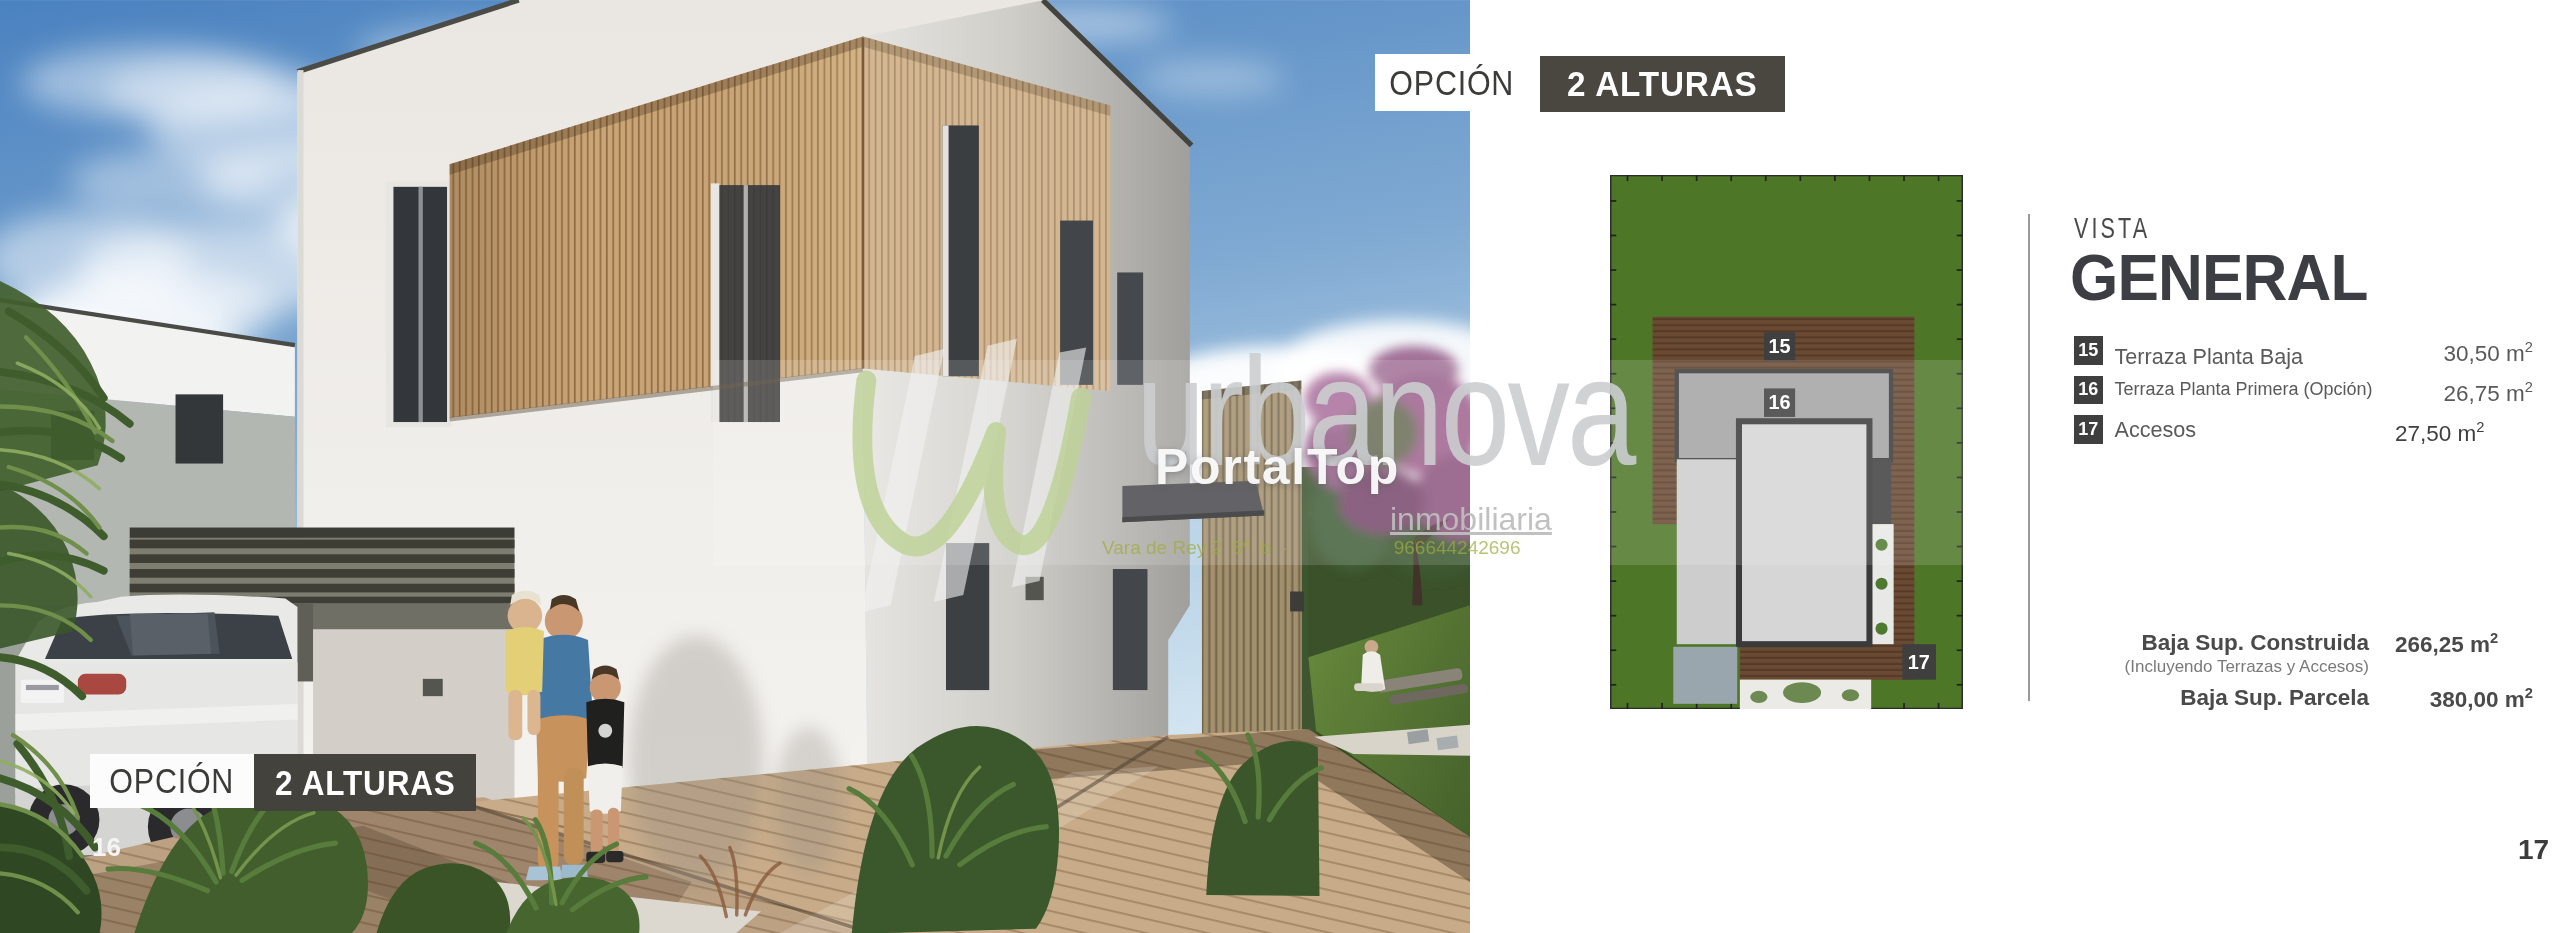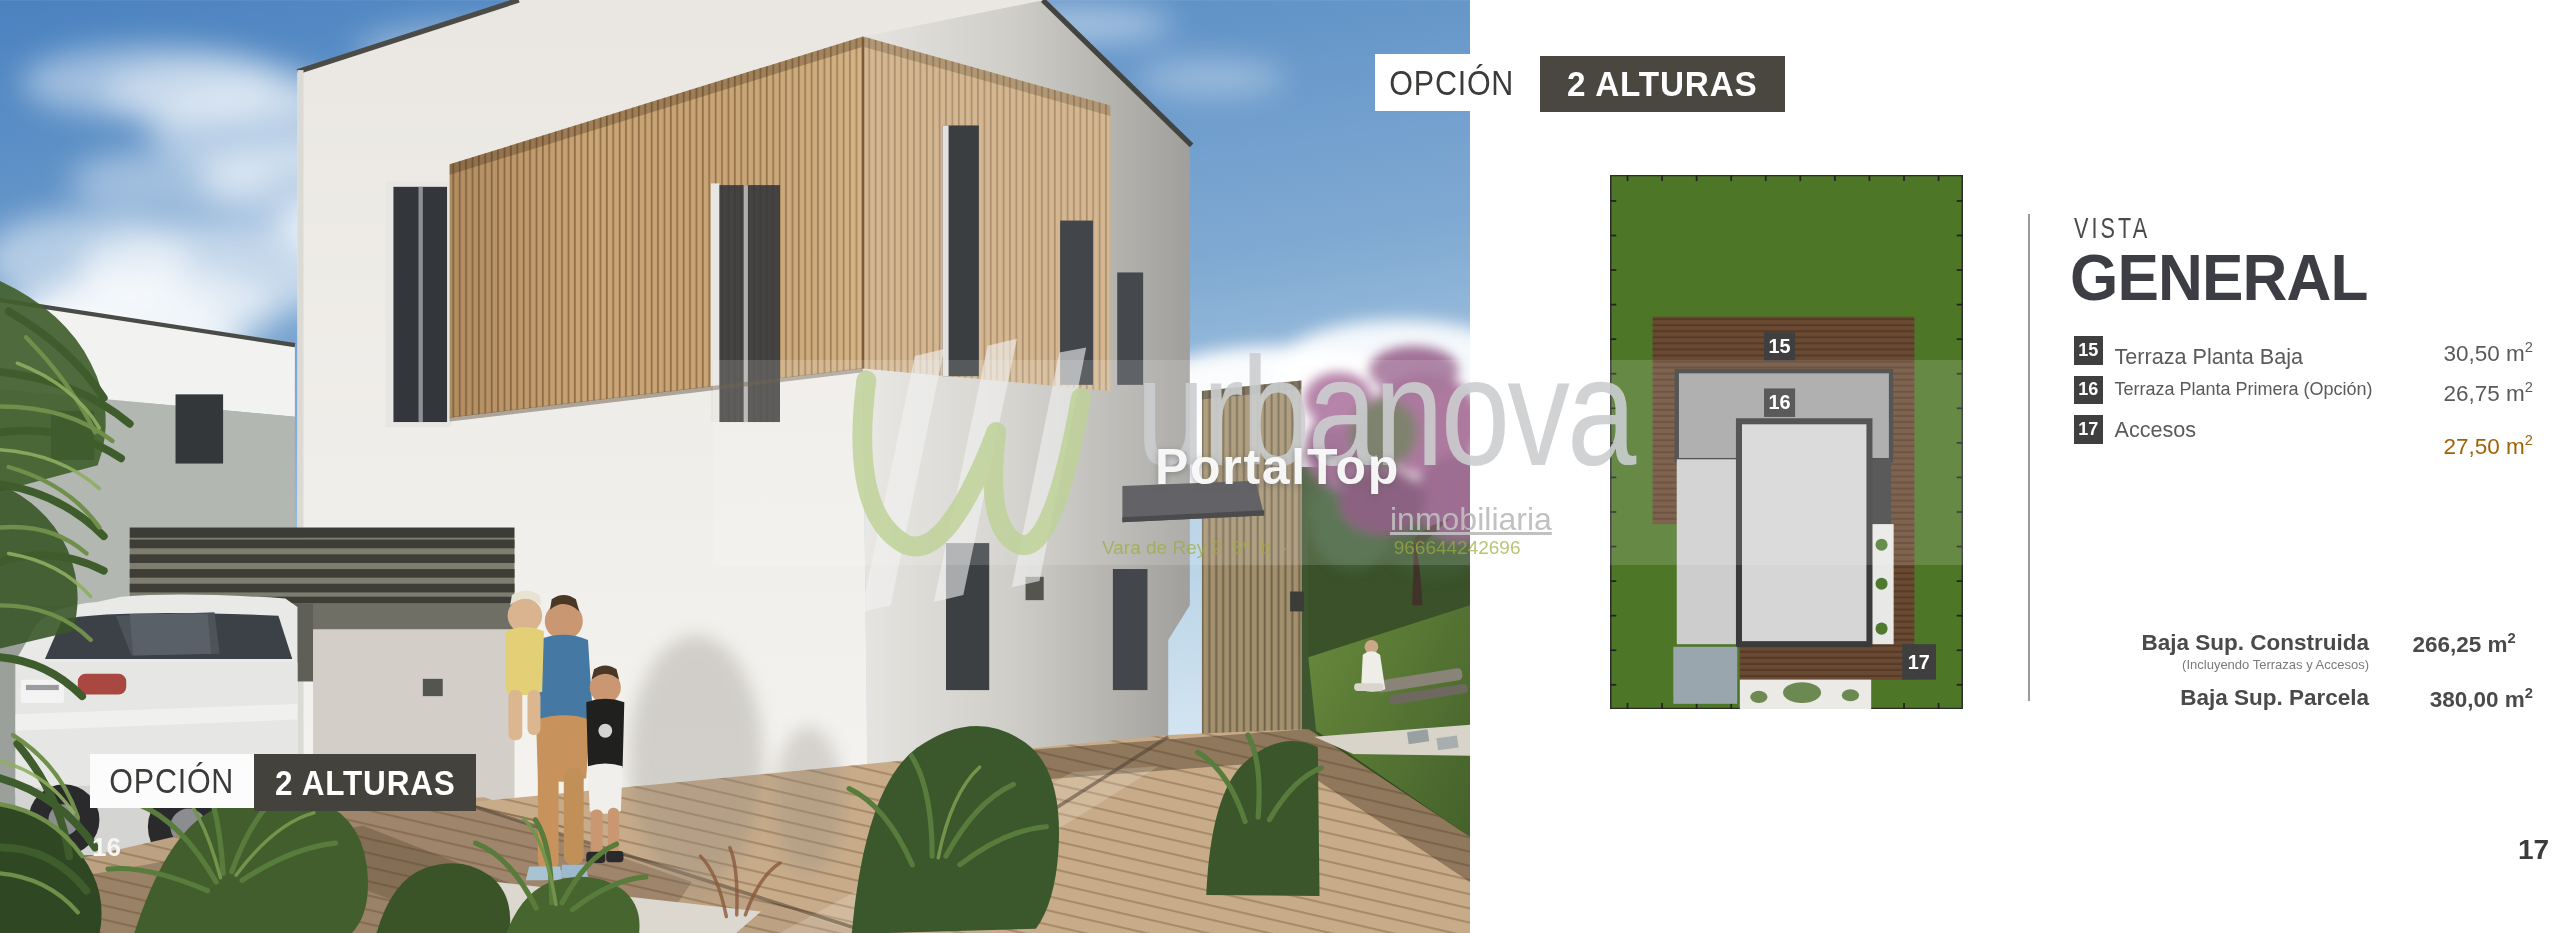--- a/index.html
+++ b/index.html
@@ -469,20 +469,20 @@
     <div style="width:28.5px;height:28.5px;background:#3f3f3f;color:#fff;font-weight:bold;font-size:18px;display:flex;align-items:center;justify-content:center;flex:0 0 28.5px;">16</div>
     <div style="font-size:18px;color:#5a5a5a;margin-left:12px;">Terraza Planta Primera (Opción)</div>
   </div>
   <div style="display:flex;align-items:center;height:28.5px;">
     <div style="width:28.5px;height:28.5px;background:#3f3f3f;color:#fff;font-weight:bold;font-size:18px;display:flex;align-items:center;justify-content:center;flex:0 0 28.5px;">17</div>
     <div style="font-size:21.6px;color:#5a5a5a;margin-left:12px;">Accesos</div>
   </div>
 </div>
 <div class="abs" style="left:2395px;top:339px;width:138px;text-align:right;font-size:22.5px;color:#5a5a5a;">30,50 m<sup style="font-size:14.7px;">2</sup></div>
 <div class="abs" style="left:2395px;top:379px;width:138px;text-align:right;font-size:22.5px;color:#5a5a5a;">26,75 m<sup style="font-size:14.7px;">2</sup></div>
-<div class="abs" style="left:2395px;top:419px;width:138px;text-align:right;font-size:22.5px;color:#a16207;margin-top:13px;">27,50 m<sup style="font-size:14.7px;">2</sup></div>
+<div class="abs" style="left:2395px;top:419px;width:138px;font-size:22.5px;color:#404040;">27,50 m<sup style="font-size:14.7px;">2</sup></div>
 
 <div class="abs" style="left:2075px;top:630px;width:294px;text-align:right;font-size:22.5px;font-weight:bold;color:#4a4a4a;">Baja Sup. Construida</div>
-<div class="abs" style="left:2075px;top:657px;width:294px;text-align:right;font-size:13px;color:#7a7a7a;">(Incluyendo Terrazas y Accesos)</div>
+<div class="abs" style="left:2075px;top:657px;width:294px;text-align:right;font-size:17px;color:#7a7a7a;">(Incluyendo Terrazas y Accesos)</div>
 <div class="abs" style="left:2075px;top:685px;width:294px;text-align:right;font-size:22.5px;font-weight:bold;color:#4a4a4a;">Baja Sup. Parcela</div>
-<div class="abs" style="left:2395px;top:630px;width:138px;text-align:center;font-size:22.5px;font-weight:bold;color:#4a4a4a;">266,25 m<sup style="font-size:14.7px;">2</sup></div>
+<div class="abs" style="left:2395px;top:630px;width:138px;text-align:left;font-size:22.5px;font-weight:bold;color:#4a4a4a;">266,25 m<sup style="font-size:14.7px;">2</sup></div>
 <div class="abs" style="left:2395px;top:685px;width:138px;text-align:right;font-size:22.5px;font-weight:bold;color:#4a4a4a;">380,00 m<sup style="font-size:14.7px;">2</sup></div>
 
 
 </body></html>

